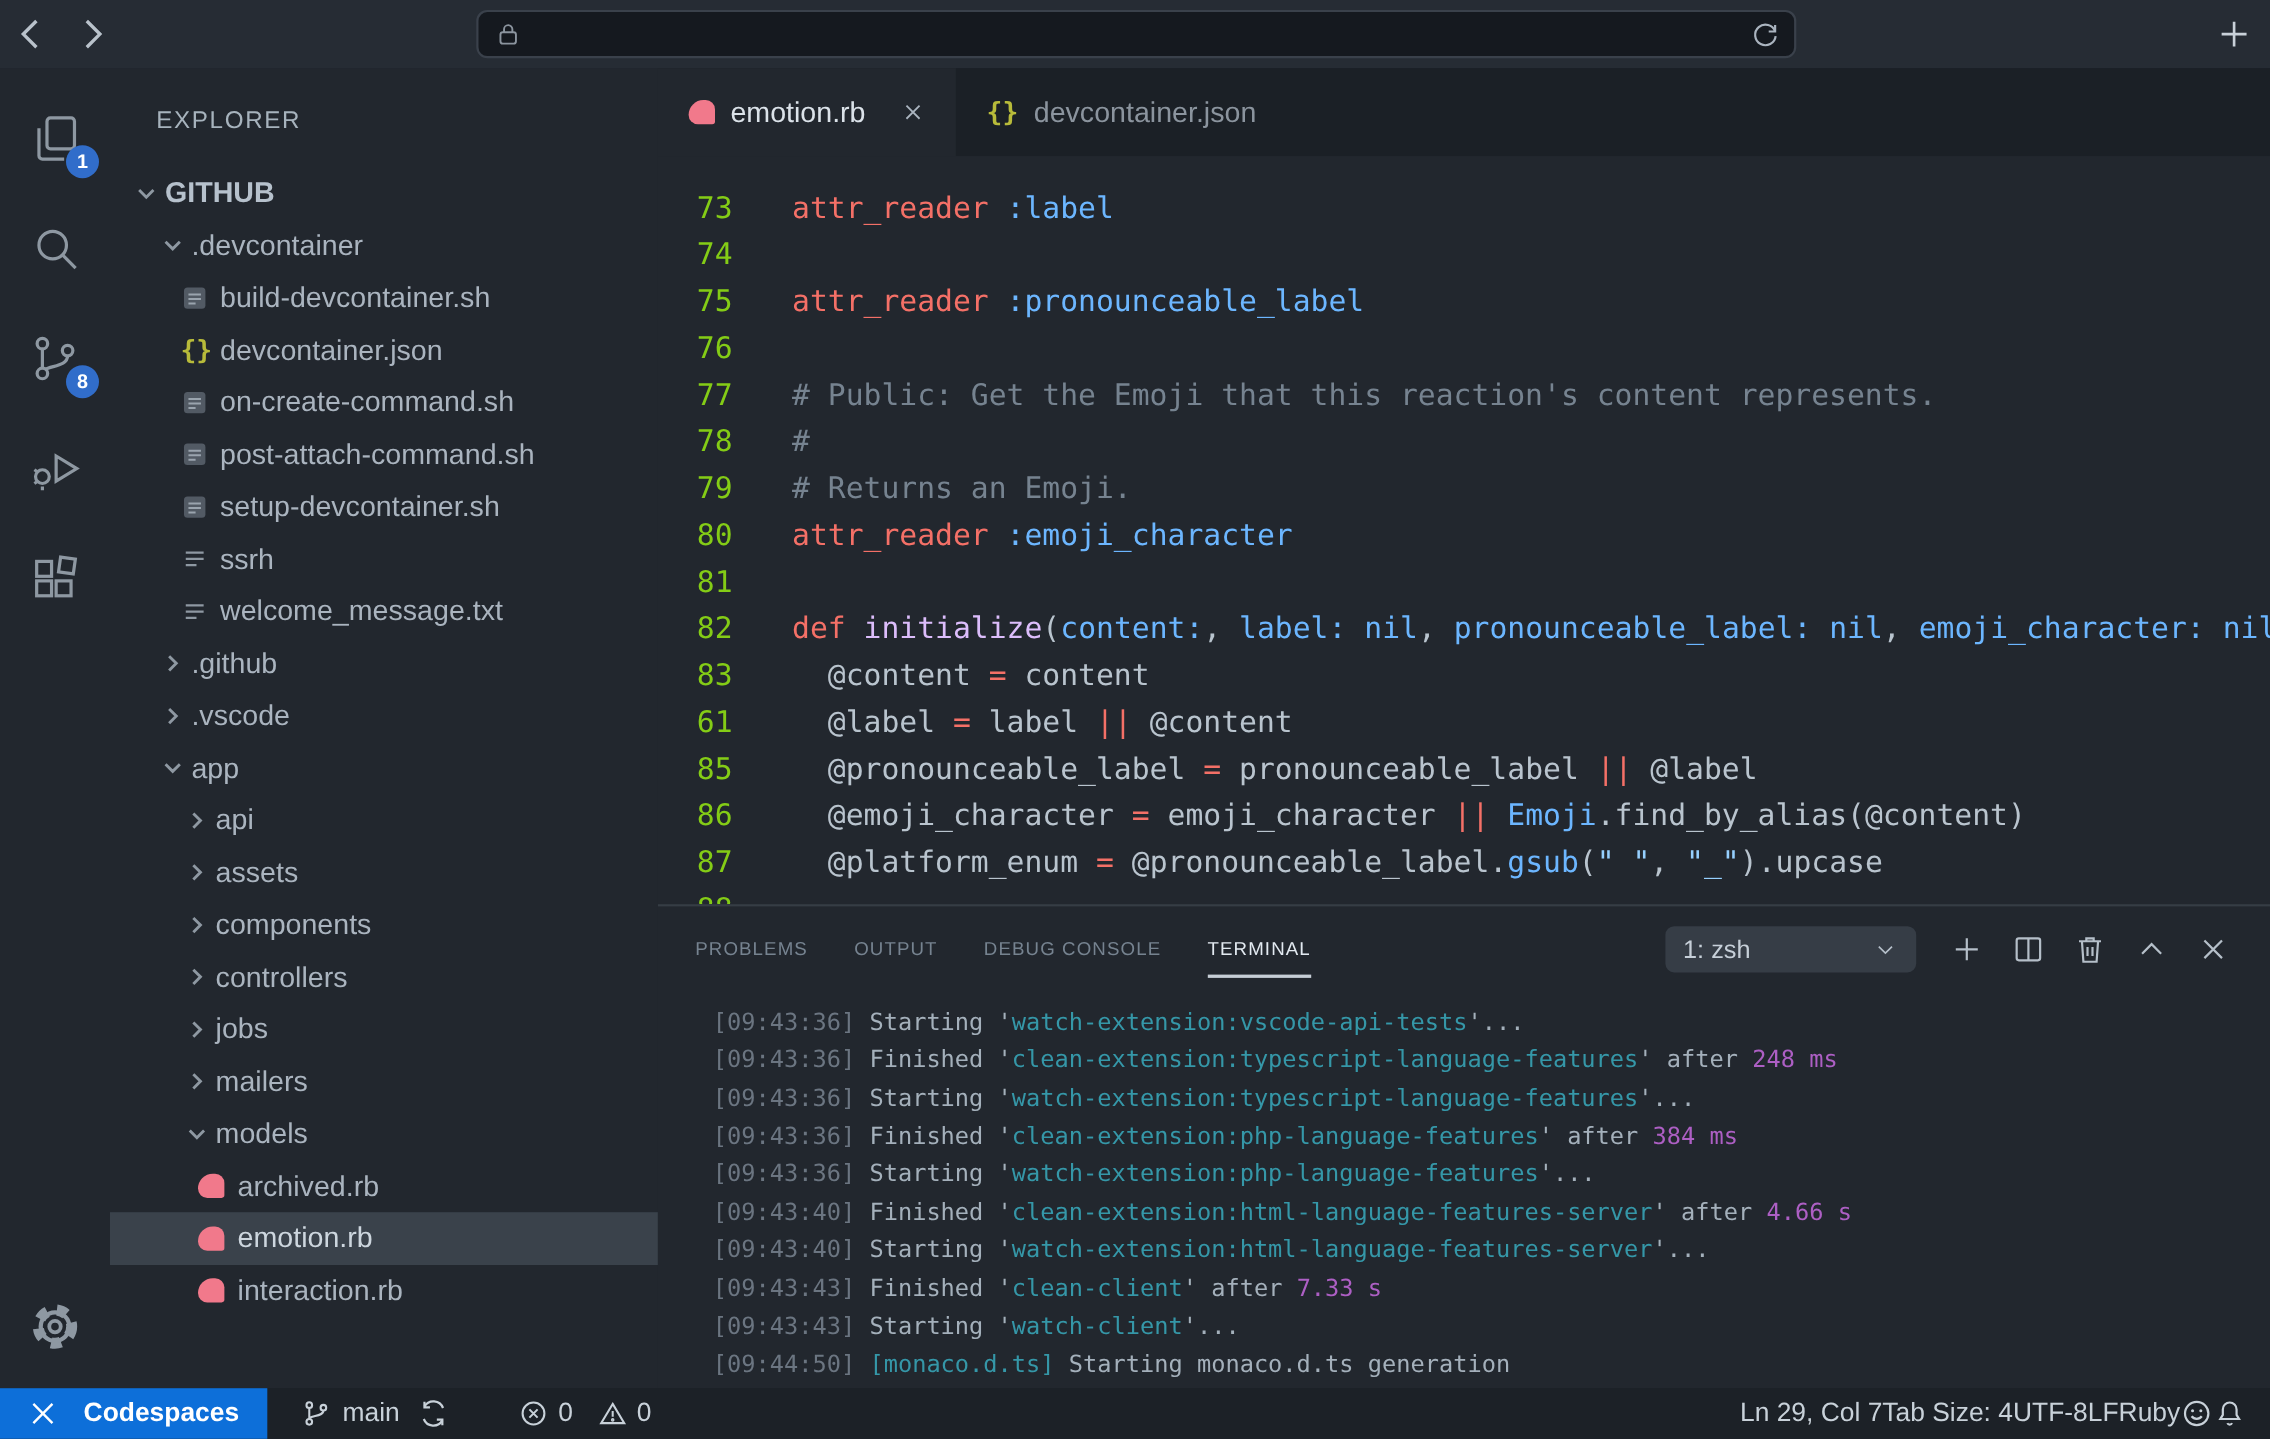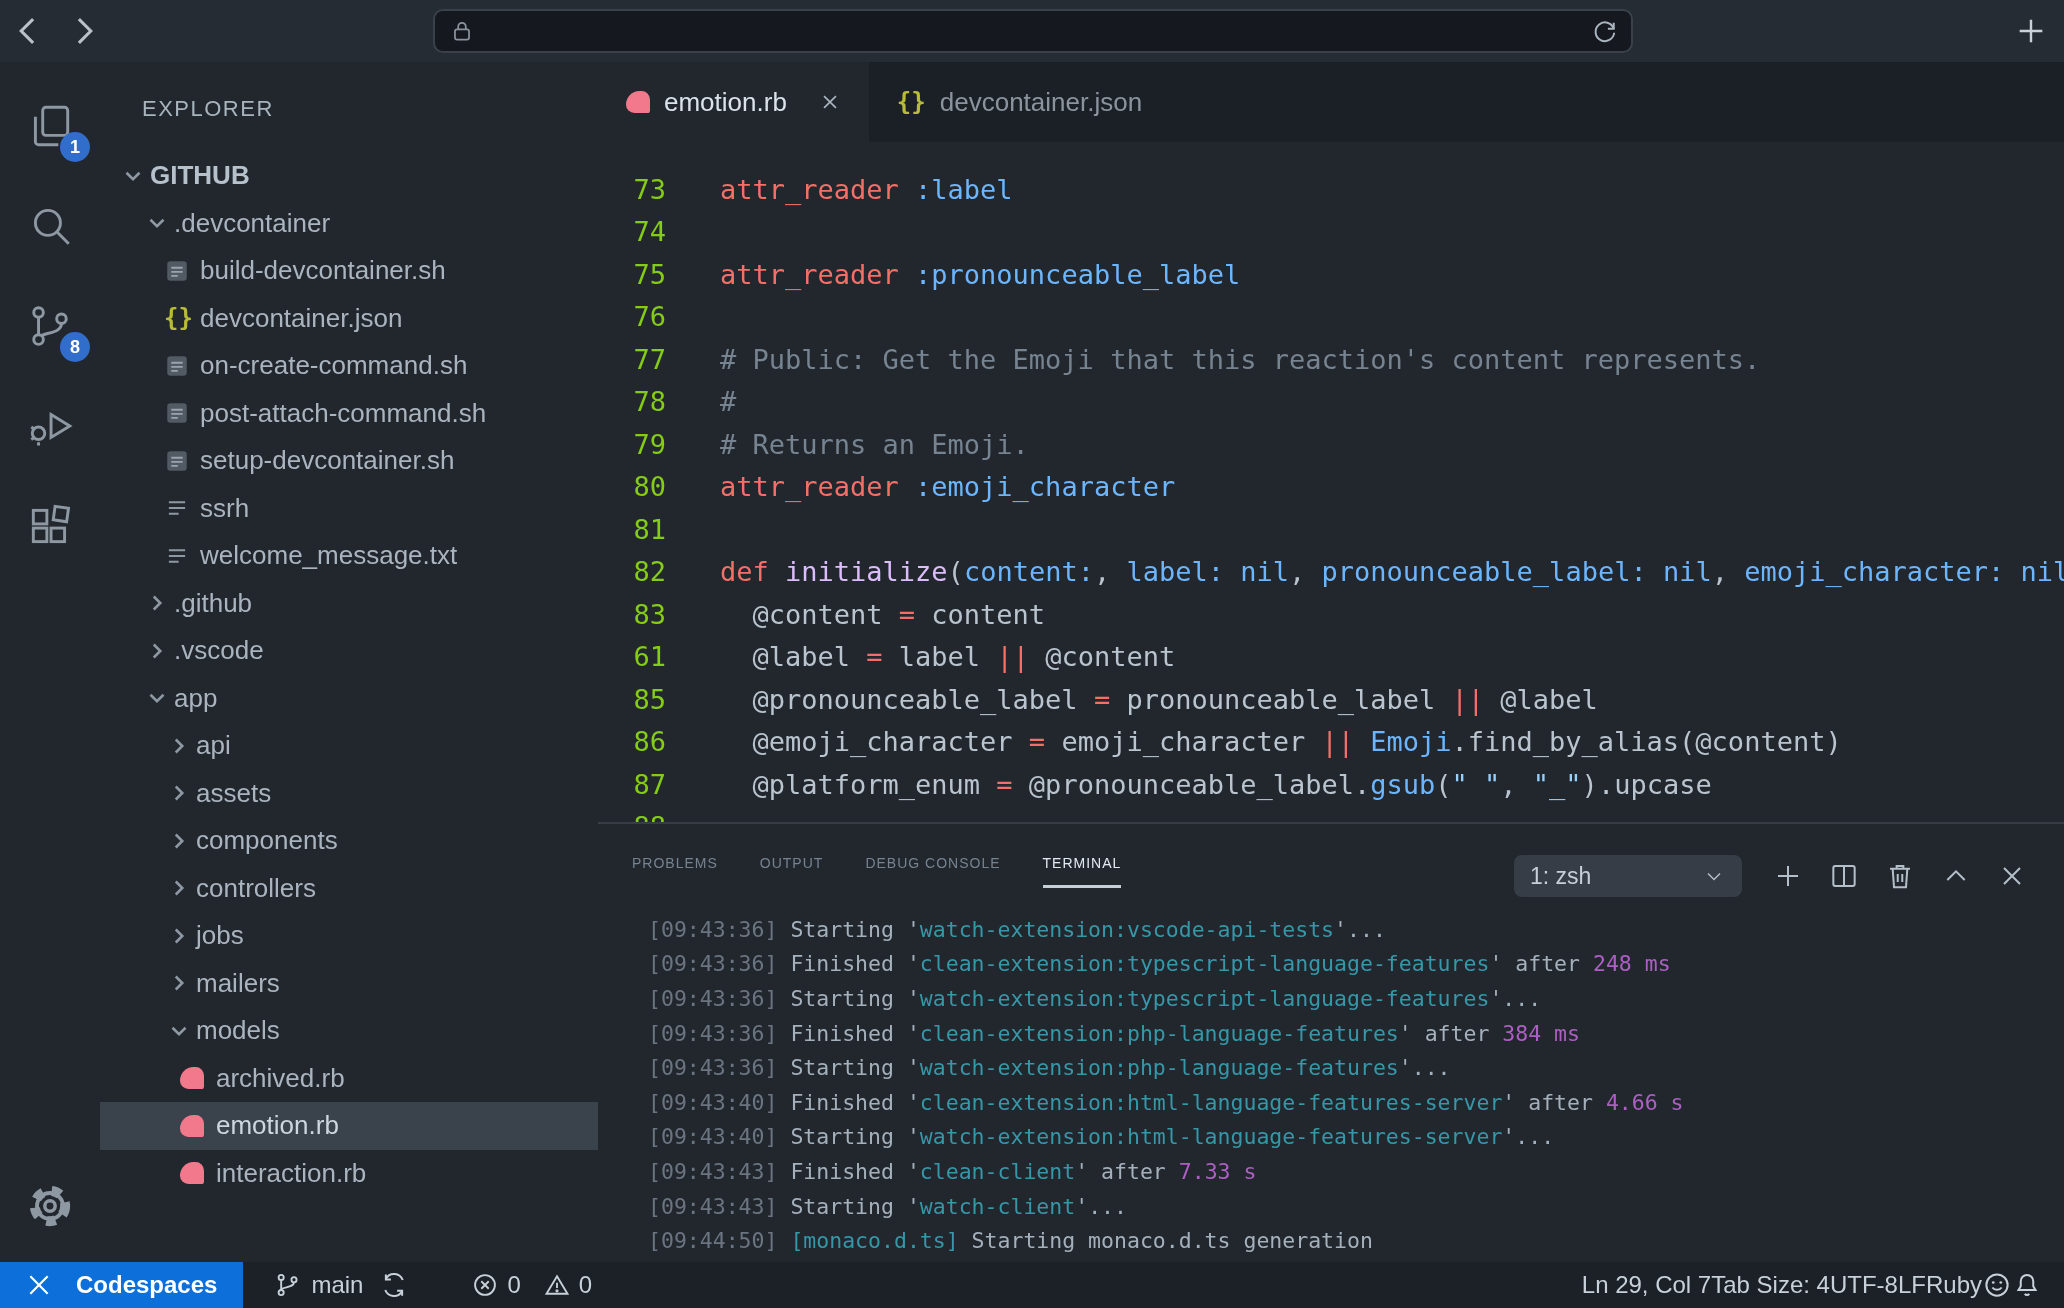--- a/index.html
+++ b/index.html
@@ -63,24 +63,24 @@
   .tok-b { color:#6cb6ff; }
   .tok-f { color:#dcbdfb; }
   .tok-c { color:#768390; }
   .tok-s { color:#96d0ff; }
   .tok-p { color:#b9c4ce; }
 
   
   .panel { height:440px; flex:0 0 440px; background:#22272e; border-top:2px solid #363d45;
     display:flex; flex-direction:column; }
   .panel-header { height:78px; flex:0 0 78px; display:flex; align-items:center; padding-left:34px; position:relative; }
-  .panel-tab { font-size:14px; letter-spacing:1px; color:#768390; margin-right:42px; cursor:pointer; }
+  .panel-tab { font-size:17px; letter-spacing:1px; color:#768390; margin-right:42px; cursor:pointer; }
   .panel-tab.active { color:#e3eaf1; }
   .panel-tab.active .pt-label { border-bottom:3px solid #c6ced6; padding-bottom:14px; }
-  .panel-controls { position:absolute; right:36px; top:13px; height:78px; display:flex; align-items:center; gap:24px; }
+  .panel-controls { position:absolute; right:36px; top:0; height:78px; display:flex; align-items:center; gap:24px; }
   .shell-select { width:228px; height:42px; background:#363d46; border-radius:8px; display:flex;
     align-items:center; padding:0 16px; color:#c6cfd8; font-size:23px; margin-right:6px; cursor:pointer; }
   .shell-select .chev { margin-left:auto; display:flex; }
   .picon { display:flex; cursor:pointer; }
   .picon svg, .shell-select svg { stroke:#b5bfc9; fill:none; stroke-width:1.5; }
 
   .terminal-body { flex:1; overflow:hidden; padding:10px 0 0 50px;
     font-family:"DejaVu Sans Mono", monospace; font-size:21.5px; }
   .term-line { height:34.6px; display:flex; align-items:center; white-space:pre; }
   .tt-t { color:#6b7581; }

